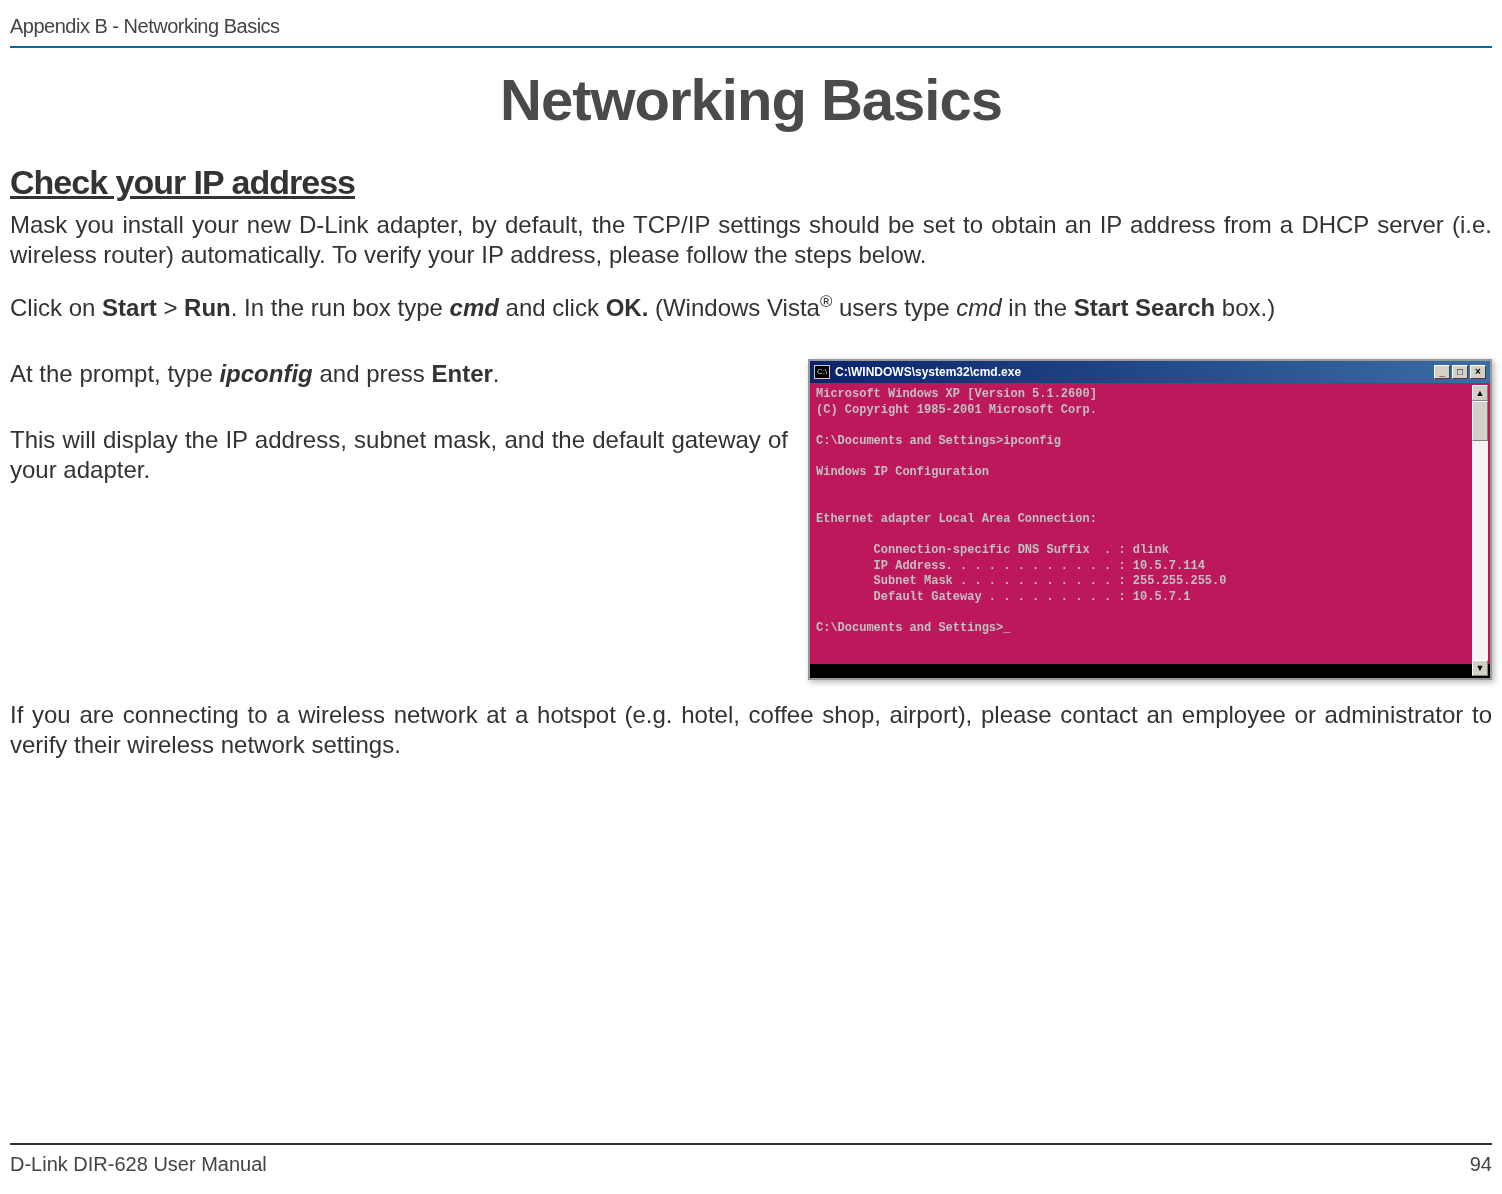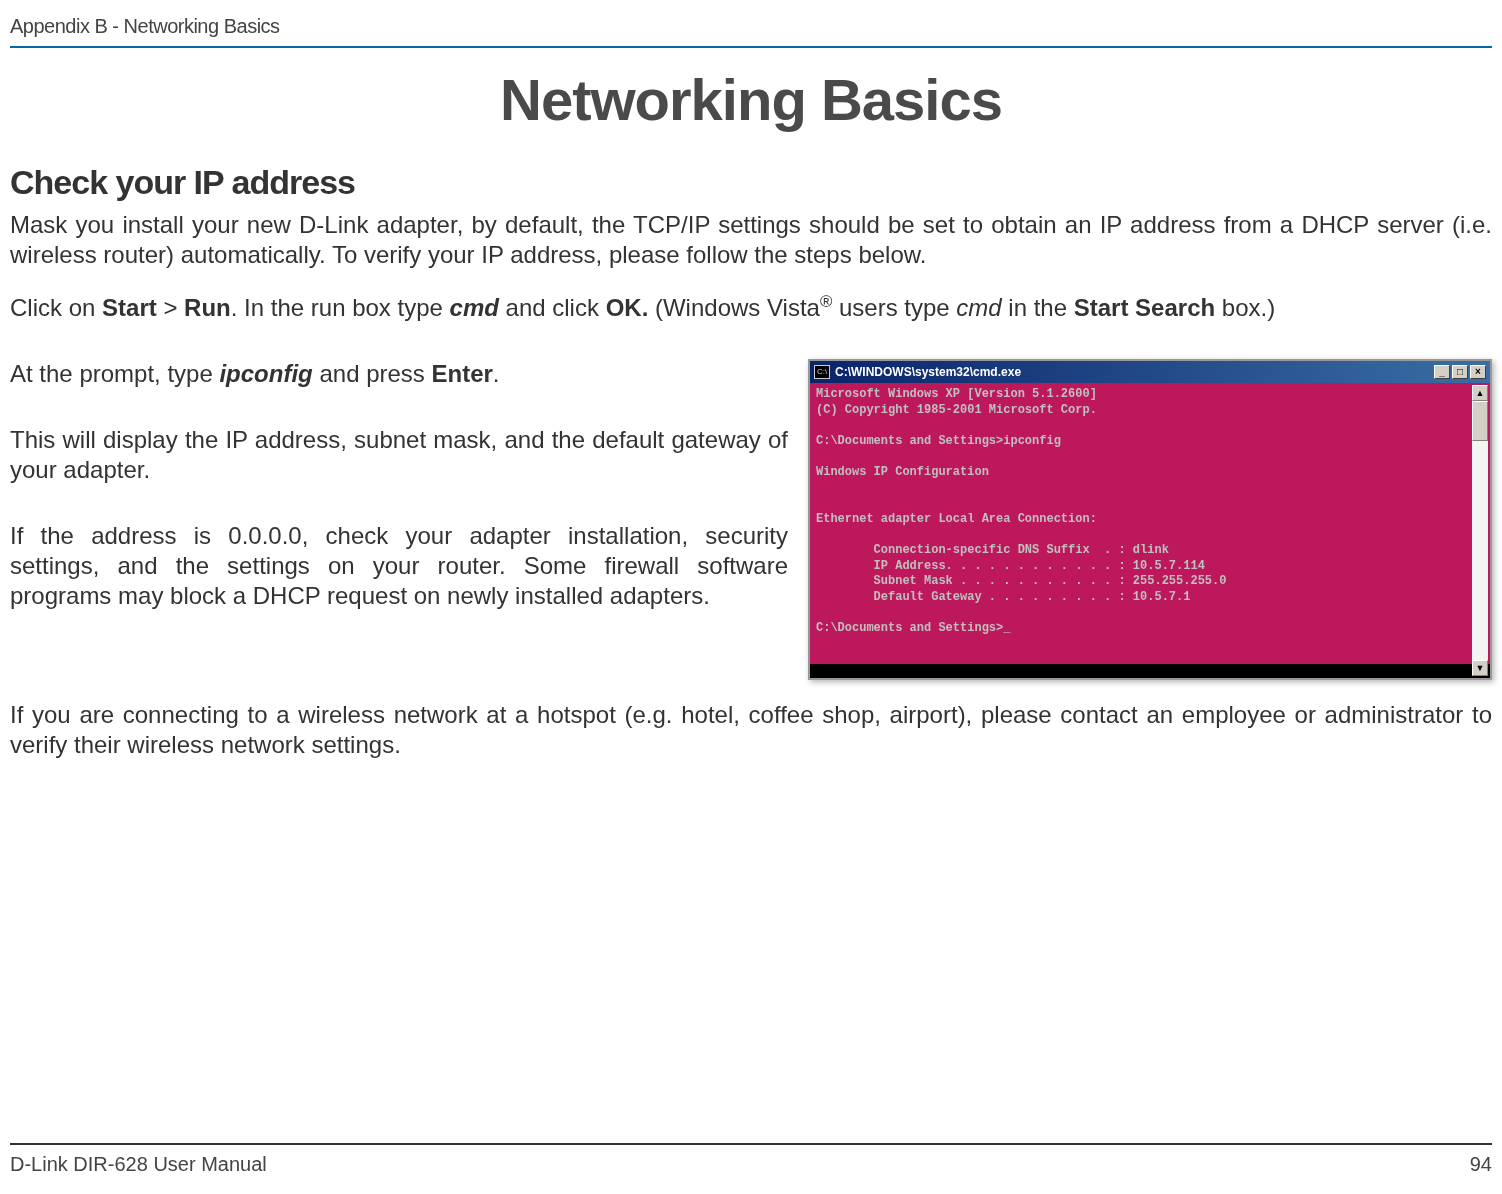--- a/index.html
+++ b/index.html
@@ -34,20 +34,21 @@
       margin-top: 18px;
       margin-bottom: 30px;
     }
     .section-heading {
       font-size: 34px;
       color: #333;
       font-family: 'Arial Narrow', Arial, sans-serif;
       font-weight: bold;
       letter-spacing: -1px;
       margin-bottom: 8px;
+      text-decoration: underline;
     }
     .body-text {
       font-size: 24px;
       color: #333;
       line-height: 1.25;
       font-family: Arial, sans-serif;
     }
     .para1 {
       margin-bottom: 22px;
       text-align: justify;
@@ -254,21 +255,20 @@
       <div class="sb-arrow sb-arrow-bottom">▼</div>
     </div>
   </div>
 
   <p class="float-para">
     <span>At the prompt, type </span><b><i>ipconfig</i></b><span> and press </span><b>Enter</b><span>.</span>
   </p>
 
   <p class="float-para">This will display the IP address, subnet mask, and the default gateway of your adapter.</p>
 
-  <p class="float-para">If the address is 0.0.0.0, check your adapter installation, security settings, and the settings on your router. Some firewall software programs may block a DHCP request on newly installed adapters.</p>
 
   <p class="final-para">If you are connecting to a wireless network at a hotspot (e.g. hotel, coffee shop, airport), please contact an employee or administrator to verify their wireless network settings.</p>
 </div>
 
 <div class="footer">
   <span>D-Link DIR-628 User Manual</span>
   <span>94</span>
 </div>
 
 </body></html>

